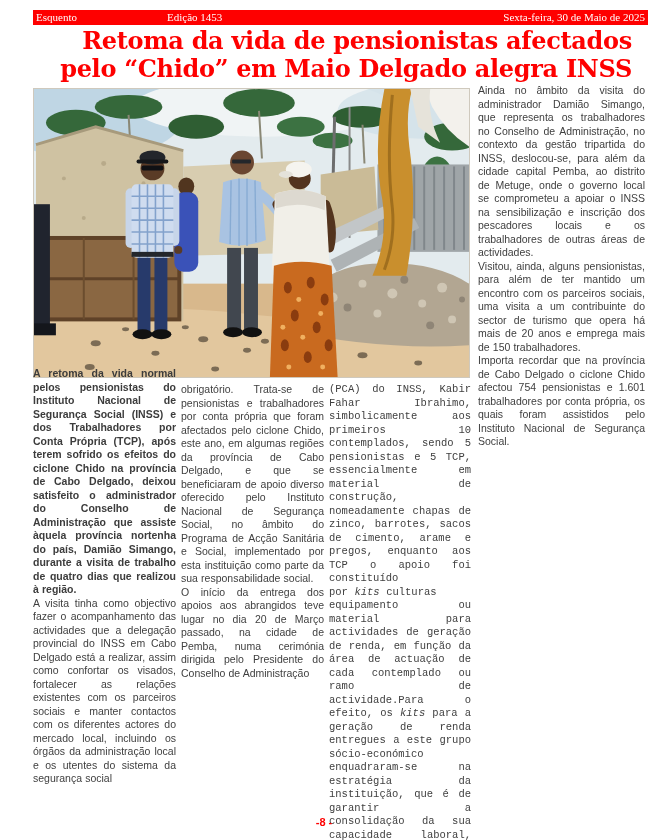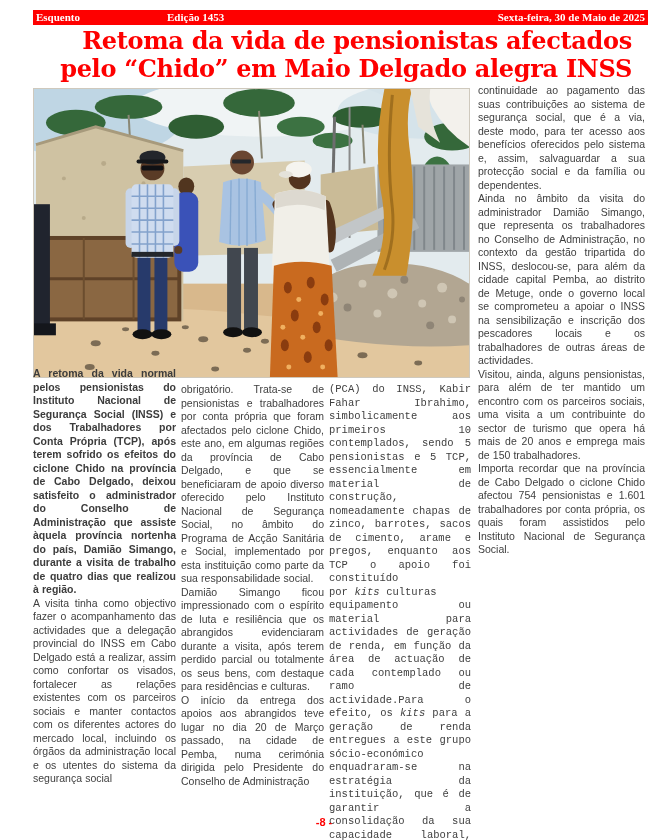--- a/index.html
+++ b/index.html
@@ -1,21 +1,21 @@
 <!DOCTYPE html>
 <html><head>
 <meta charset="utf-8">
 <style>
   html,body{margin:0;padding:0;background:#ffffff;}
   .page{position:relative;width:648px;height:840px;background:#ffffff;overflow:hidden;
         font-family:"Liberation Sans",sans-serif;}
   
   .masthead{position:absolute;left:33px;top:10px;width:615px;height:15px;background:#fe0000;}
   .masthead span{position:absolute;top:0;height:15px;line-height:15px;color:#ffffff;
-        font-family:"Liberation Serif",serif;font-weight:bold;font-size:11px;white-space:nowrap;}
+        font-family:"Liberation Serif",serif;font-weight:normal;font-size:11px;white-space:nowrap;}
   .m-name{left:3px;}
   .m-edition{left:134px;}
   .m-date{right:3px;}
   
   .headline{position:absolute;left:20px;top:27px;width:612px;margin:0;text-align:right;
         color:#fe0000;font-family:"DejaVu Serif",serif;font-weight:bold;
         font-size:24px;line-height:28px;letter-spacing:-0.3px;}
   
   .photo{position:absolute;left:33px;top:88px;width:437px;height:290px;margin:0;
         border:1px solid #cfc9bd;box-sizing:border-box;background:#dfe9ec;}
@@ -248,32 +248,30 @@
     </svg>
   </figure>
 
   <section class="col col1">
     <p class="lead">A retoma da vida normal pelos pensionistas do Instituto Nacional de Segurança Social (INSS) e dos Trabalhadores por Conta Própria (TCP), após terem sofrido os efeitos do ciclone Chido na província de Cabo Delgado, deixou satisfeito o administrador do Conselho de Administração que assiste àquela província nortenha do país, Damião Simango, durante a visita de trabalho de quatro dias que realizou à região.</p>
     <p>A visita tinha como objectivo fazer o acompanhamento das actividades que a delegação provincial do INSS em Cabo Delgado está a realizar, assim como confortar os visados, fortalecer as relações existentes com os parceiros sociais e manter contactos com os diferentes actores do mercado local, incluindo os órgãos da administração local e os utentes do sistema da segurança social</p>
   </section>
 
   <section class="col col2">
     <p>obrigatório. Trata-se de pensionistas e trabalhadores por conta própria que foram afectados pelo ciclone Chido, este ano, em algumas regiões da província de Cabo Delgado, e que se beneficiaram de apoio diverso oferecido pelo Instituto Nacional de Segurança Social, no âmbito do Programa de Acção Sanitária e Social, implementado por esta instituição como parte da sua responsabilidade social.</p>
-    <p>Damião Simango ficou impressionado com o espírito de luta e resiliência que os abrangidos evidenciaram durante a visita, após terem perdido parcial ou totalmente os seus bens, com destaque para residências e culturas.</p>
     <p>O início da entrega dos apoios aos abrangidos teve lugar no dia 20 de Março passado, na cidade de Pemba, numa cerimónia dirigida pelo Presidente do Conselho de Administração</p>
   </section>
 
   <section class="col col3">
     <p><span>(PCA) do INSS, Kabir Fahar Ibrahimo, simbolicamente aos primeiros 10 contemplados, sendo 5 pensionistas e 5 TCP, essencialmente em material de construção, nomeadamente chapas de zinco, barrotes, sacos de cimento, arame e pregos, enquanto aos TCP o apoio foi constituído</span><br>
       <span>por </span><span class="i">kits</span><span> culturas</span><br>
       <span>equipamento ou material para actividades de geração de renda, em função da área de actuação de cada contemplado ou ramo de actividade.Para o efeito, os </span><span class="i">kits</span><span> para a geração de renda entregues a este grupo sócio-económico enquadraram-se na estratégia da instituição, que é de garantir a consolidação da sua capacidade laboral, alavancando as suas actividades produtivas e, assim, possibilitando-lhes continuar a sustentar, por um lado, as suas famílias, e, por outro, a dar</span></p>
   </section>
 
   <section class="col col4">
-    <p>continuidade ao pagamento das suas contribuições ao sistema de segurança social, que é a via, deste modo, para ter acesso aos benefícios oferecidos pelo sistema e, assim, salvaguardar a sua protecção social e da família ou dependentes.</p>
     <p>Ainda no âmbito da visita do administrador Damião Simango, que representa os trabalhadores no Conselho de Administração, no contexto da gestão tripartida do INSS, deslocou-se, para além da cidade capital Pemba, ao distrito de Metuge, onde o governo local se comprometeu a apoiar o INSS na sensibilização e inscrição dos pescadores locais e os trabalhadores de outras áreas de actividades.</p>
     <p>Visitou, ainda, alguns pensionistas, para além de ter mantido um encontro com os parceiros sociais, uma visita a um contribuinte do sector de turismo que opera há mais de 20 anos e emprega mais de 150 trabalhadores.</p>
     <p>Importa recordar que na província de Cabo Delgado o ciclone Chido afectou 754 pensionistas e 1.601 trabalhadores por conta própria, os quais foram assistidos pelo Instituto Nacional de Segurança Social.</p>
   </section>
 
   <footer class="pageno">
     <span>-8 -</span>
   </footer>
 
 </div>

